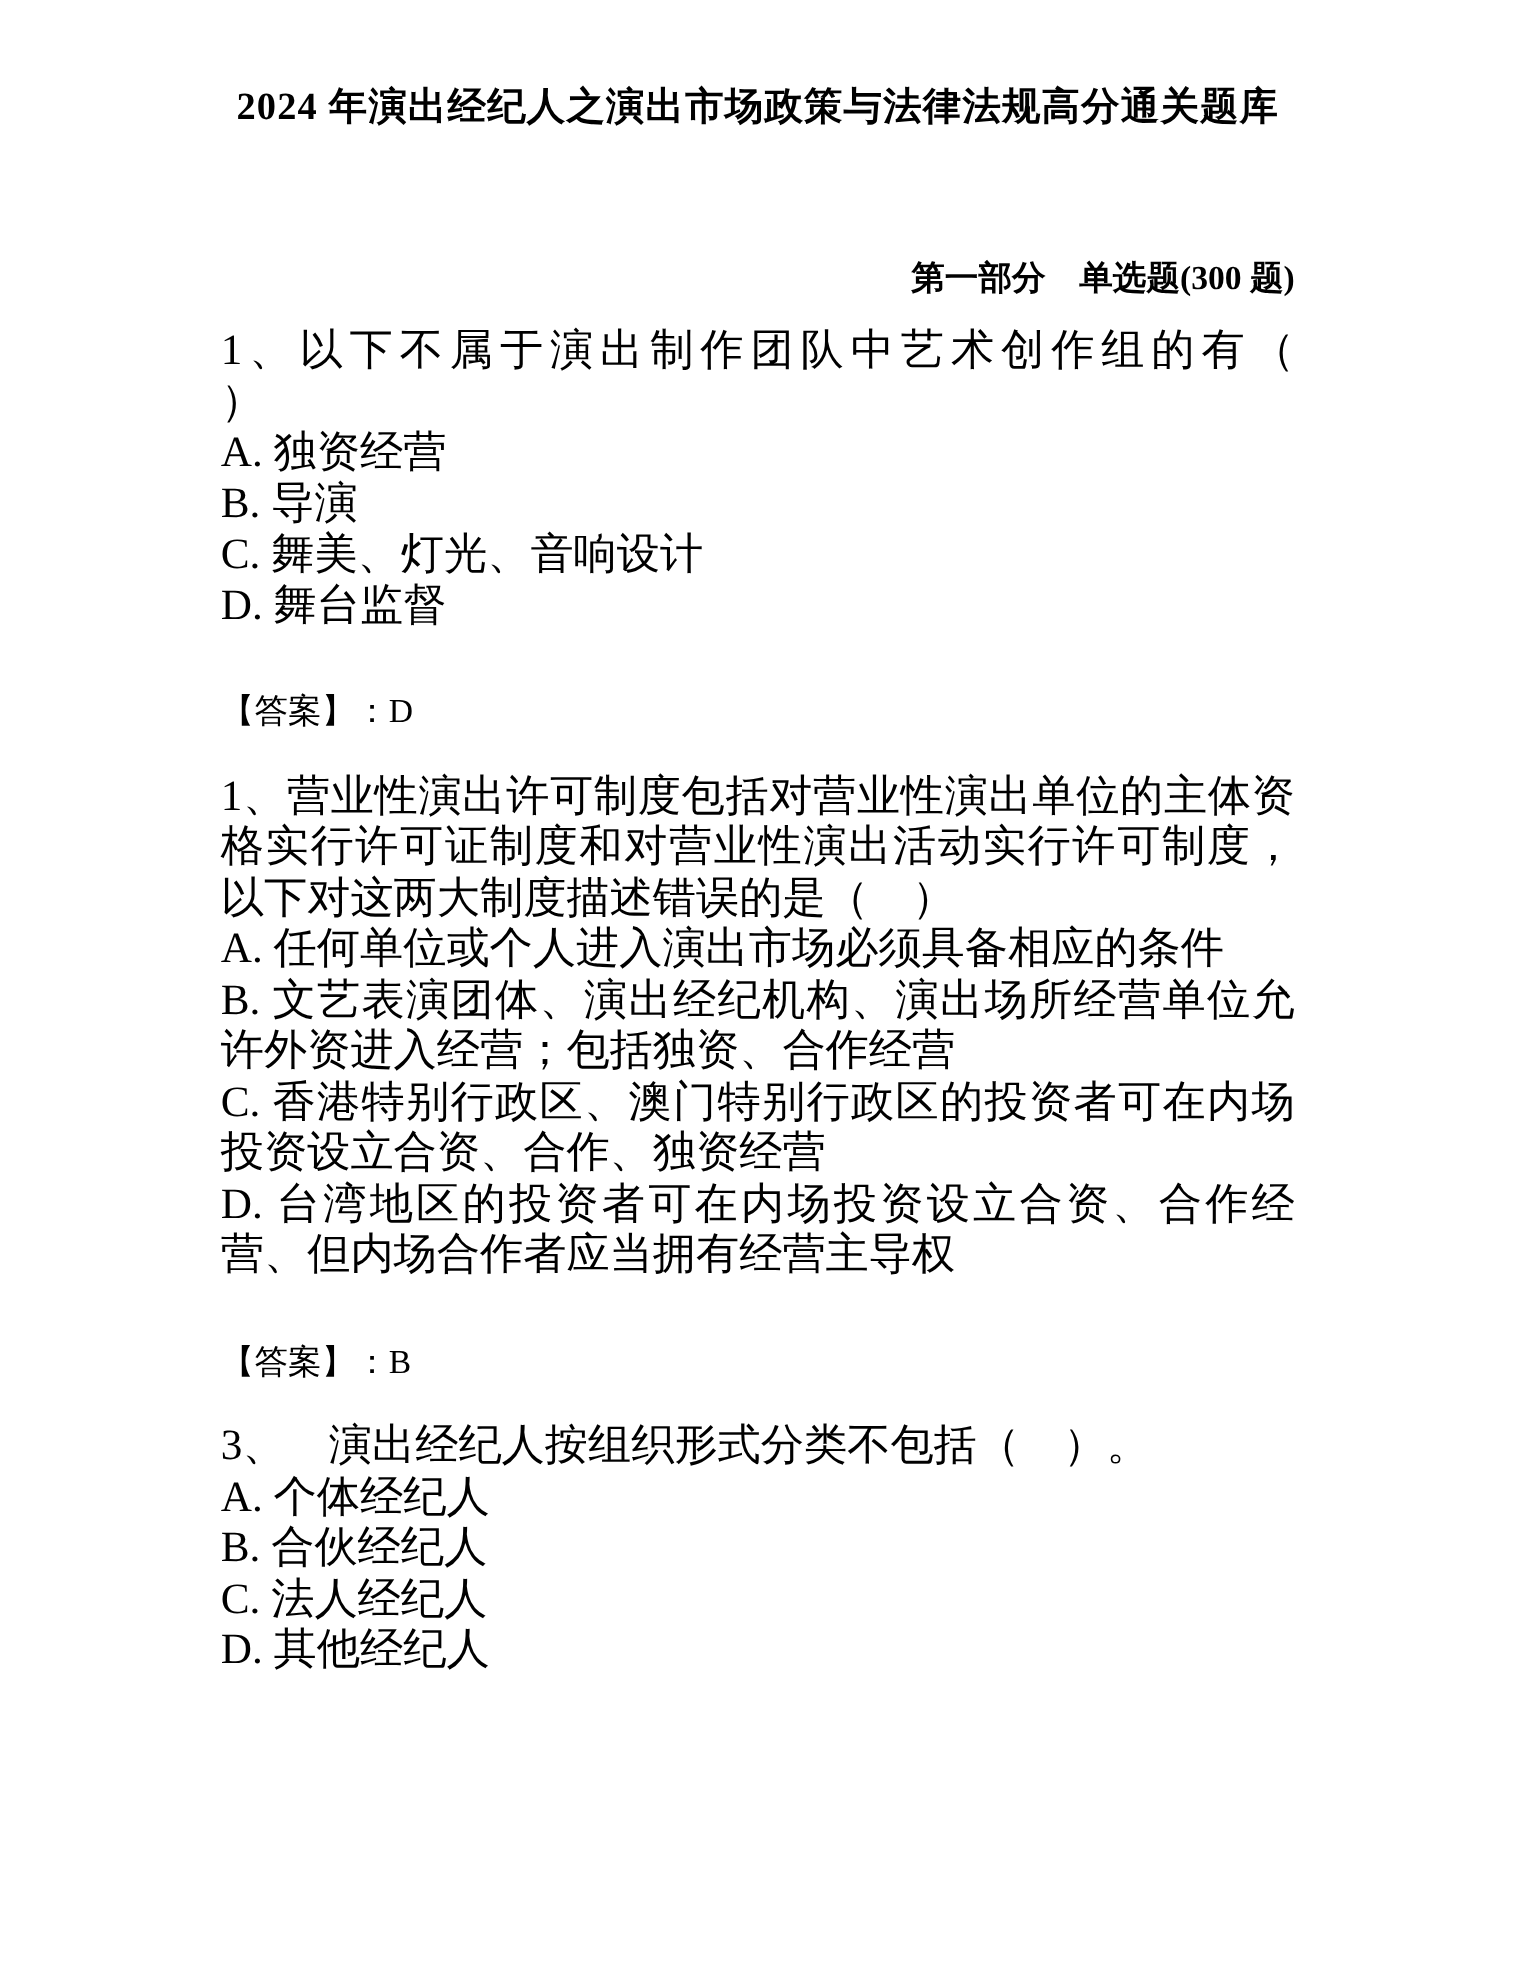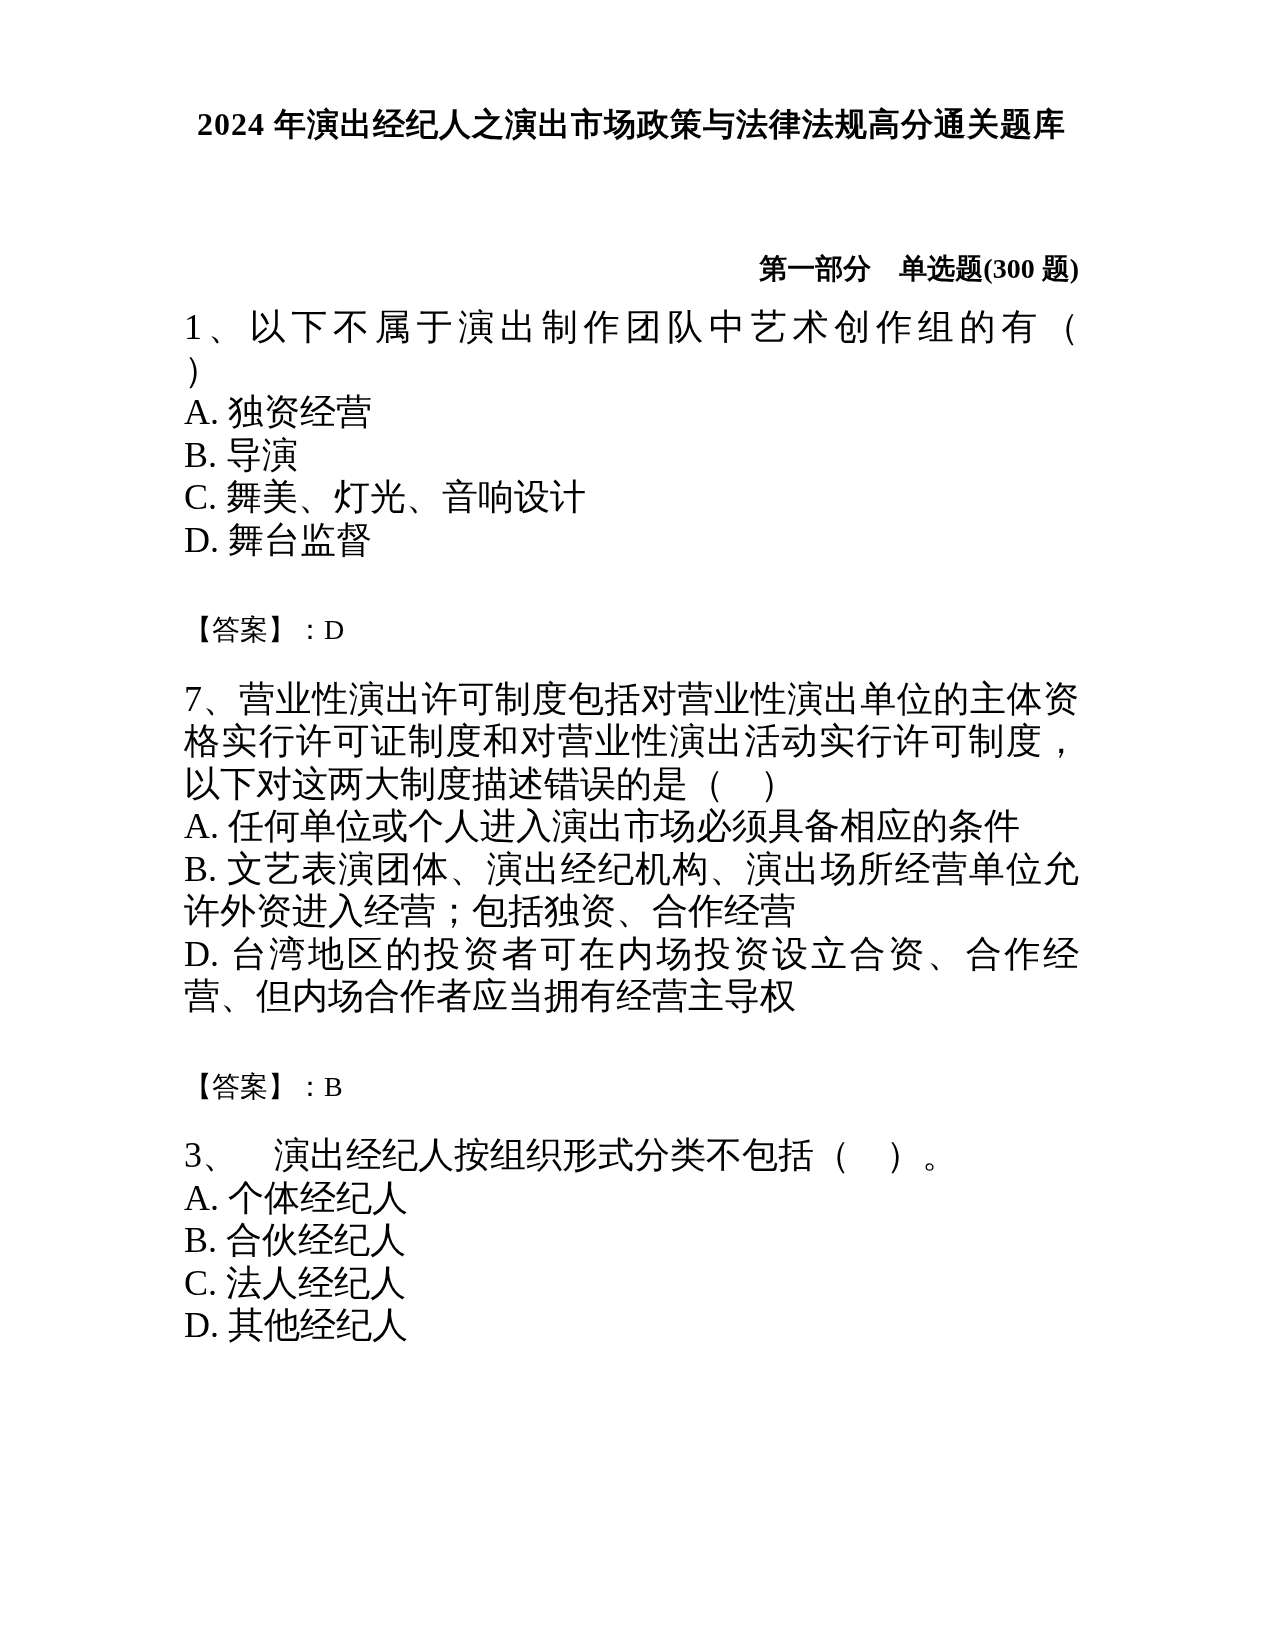--- a/index.html
+++ b/index.html
@@ -8,21 +8,21 @@
     height: 1650px;
     background: #ffffff;
   }
   body {
     font-family: "Liberation Serif", "DejaVu Serif", serif;
     color: #000000;
   }
   .page {
     width: 1275px;
     height: 1650px;
-    padding: 98px 196px 0 184px;
+    padding: 62px 196px 0 184px;
     overflow: hidden;
     background: #ffffff;
   }
   .doc-title {
     font-size: 32px;
     font-weight: bold;
     line-height: 53px;
     text-align: center;
     letter-spacing: 1px;
   }
@@ -65,23 +65,24 @@
   <div class="question first">
     <p class="stem">1、以下不属于演出制作团队中艺术创作组的有（　　　　）</p>
     <p class="option">A. 独资经营</p>
     <p class="option">B. 导演</p>
     <p class="option">C. 舞美、灯光、音响设计</p>
     <p class="option">D. 舞台监督</p>
     <p class="answer">【答案】：D</p>
   </div>
 
   <div class="question">
-    <p class="stem">7、营业性演出许可制度包括对营业性演出单位的主体资格实行许可证制度和对营业性演出活动实行许可制度，以下对这两大制度描述错误的是（　）</p>
+    <p class="stem">1、营业性演出许可制度包括对营业性演出单位的主体资格实行许可证制度和对营业性演出活动实行许可制度，以下对这两大制度描述错误的是（　）</p>
     <p class="option">A. 任何单位或个人进入演出市场必须具备相应的条件</p>
     <p class="option">B. 文艺表演团体、演出经纪机构、演出场所经营单位允许外资进入经营；包括独资、合作经营</p>
+    <p class="option">C. 香港特别行政区、澳门特别行政区的投资者可在内场投资设立合资、合作、独资经营</p>
     <p class="option">D. 台湾地区的投资者可在内场投资设立合资、合作经营、但内场合作者应当拥有经营主导权</p>
     <p class="answer">【答案】：B</p>
   </div>
 
   <div class="question">
     <p class="stem">3、　演出经纪人按组织形式分类不包括（　）。</p>
     <p class="option">A. 个体经纪人</p>
     <p class="option">B. 合伙经纪人</p>
     <p class="option">C. 法人经纪人</p>
     <p class="option">D. 其他经纪人</p>

